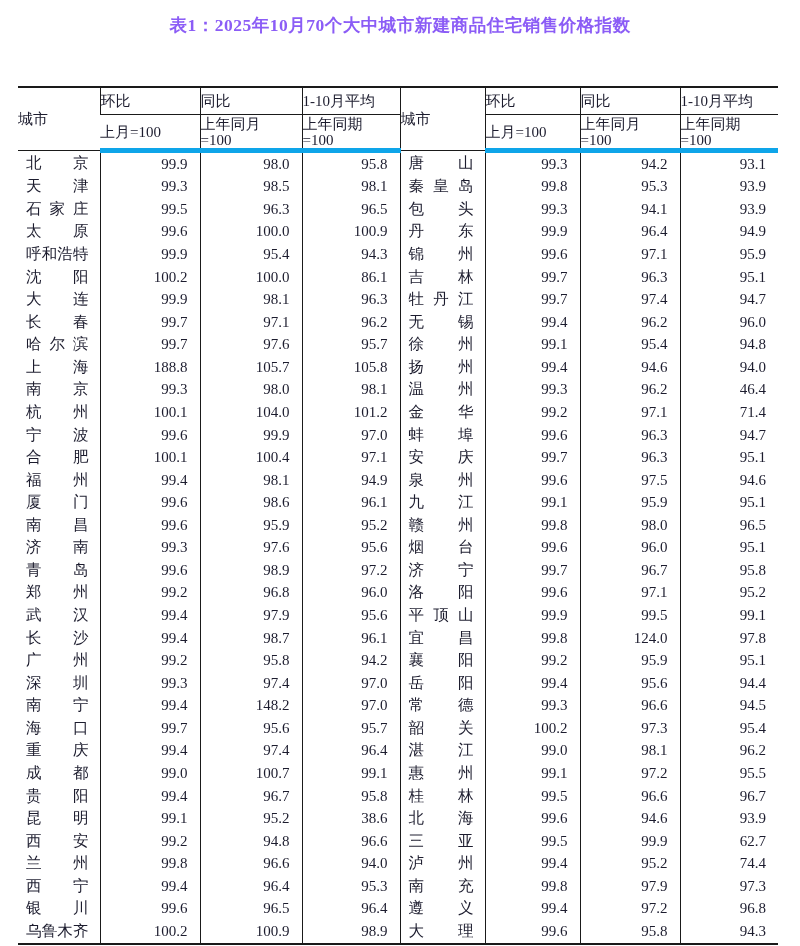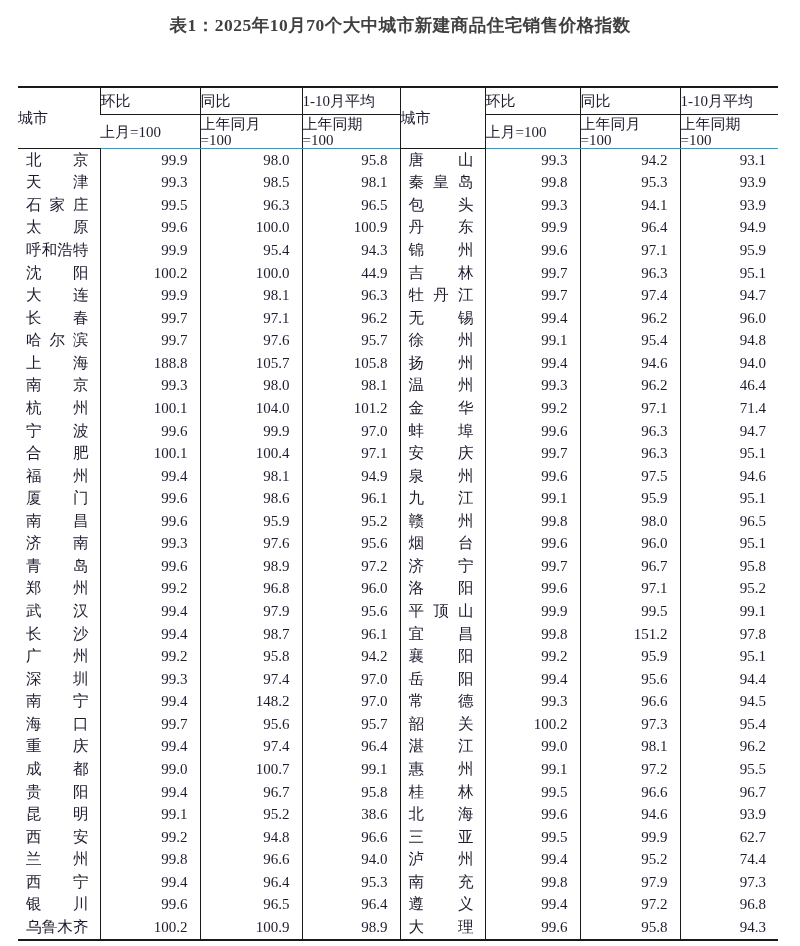--- a/index.html
+++ b/index.html
@@ -14,21 +14,21 @@
     height: 946px;
     background: #ffffff;
     overflow: hidden;
     box-sizing: border-box;
     padding-top: 13px;
   }
   .page-title {
     text-align: center;
     font-size: 17.5px;
     font-weight: bold;
-    color: #404040;
+    color: #8b5cf6;
     letter-spacing: 0.5px;
     line-height: 24px;
     margin: 0;
   }
   table.price-table {
     border-collapse: collapse;
     table-layout: fixed;
     width: 760px;
     margin: 49px 0 0 18px;
     border-top: 2px solid #1a1a1a;
@@ -49,21 +49,21 @@
     padding: 0;
     font-weight: normal;
     color: #1c1c2e;
     overflow: hidden;
     white-space: nowrap;
   }
   .price-table th:first-child, .price-table td:first-child { border-left: none; }
 
   thead th { text-align: left; vertical-align: middle; }
   thead tr.hdr-top th { height: 26px; border-bottom: 1px solid #1a1a1a; }
-  thead tr.hdr-sub th { height: 33px; border-bottom: 1px solid #0ea5e9; white-space: pre-line; line-height: 16px; font-family: Liberation Serif, serif; }
+  thead tr.hdr-sub th { height: 33px; border-bottom: 5px solid #0ea5e9; white-space: pre-line; line-height: 16px; font-family: Liberation Serif, serif; }
   thead th.city-hdr { border-bottom: 1px solid #1a1a1a; }
 
   tbody td { height: 22.57px; vertical-align: middle; }
   tbody td.num { text-align: right; padding-right: 12px; font-size: 15px; }
   tbody td.city { padding: 0 11px 0 8px; font-size: 15.5px; }
   .justify {
     display: flex;
     justify-content: space-between;
     width: 100%;
   }
@@ -217,21 +217,21 @@
         </tr>
         <tr>
           <td class="city">
             <span class="justify">
               <span>沈</span>
               <span>阳</span>
             </span>
           </td>
           <td class="num">100.2</td>
           <td class="num">100.0</td>
-          <td class="num">44.9</td>
+          <td class="num">86.1</td>
           <td class="city">
             <span class="justify">
               <span>吉</span>
               <span>林</span>
             </span>
           </td>
           <td class="num">99.7</td>
           <td class="num">96.3</td>
           <td class="num">95.1</td>
         </tr>
@@ -548,21 +548,21 @@
           <td class="num">99.4</td>
           <td class="num">98.7</td>
           <td class="num">96.1</td>
           <td class="city">
             <span class="justify">
               <span>宜</span>
               <span>昌</span>
             </span>
           </td>
           <td class="num">99.8</td>
-          <td class="num">151.2</td>
+          <td class="num">124.0</td>
           <td class="num">97.8</td>
         </tr>
         <tr>
           <td class="city">
             <span class="justify">
               <span>广</span>
               <span>州</span>
             </span>
           </td>
           <td class="num">99.2</td>

